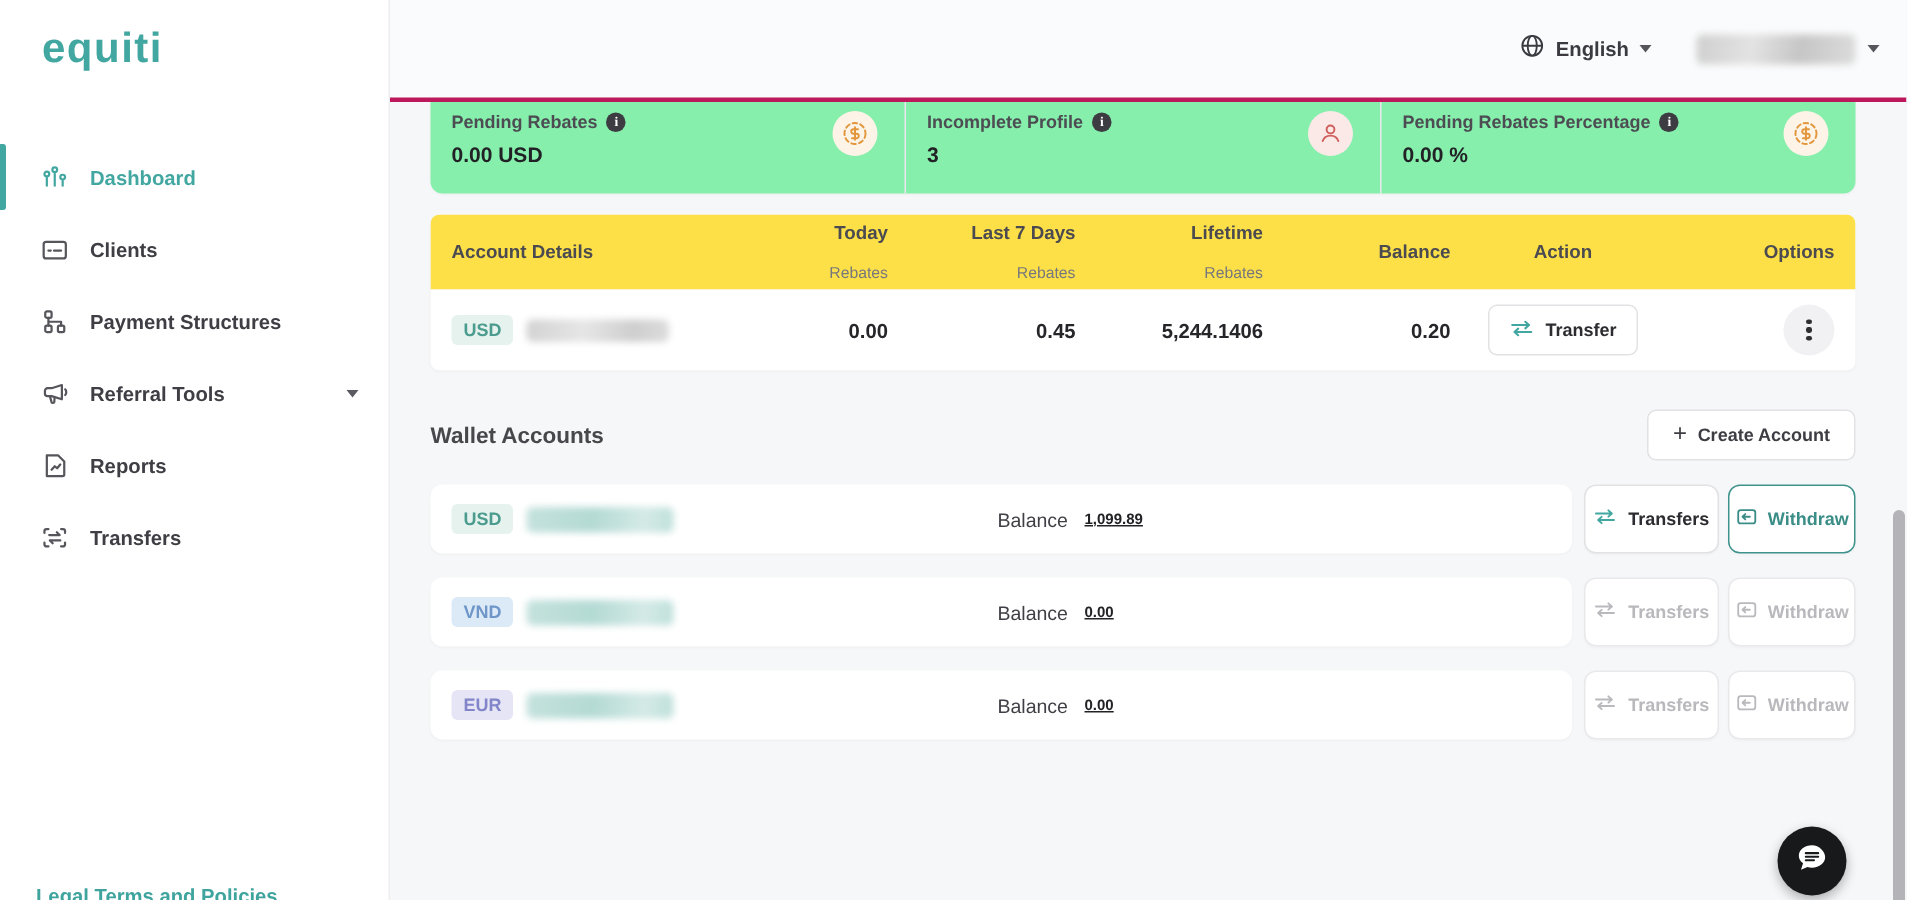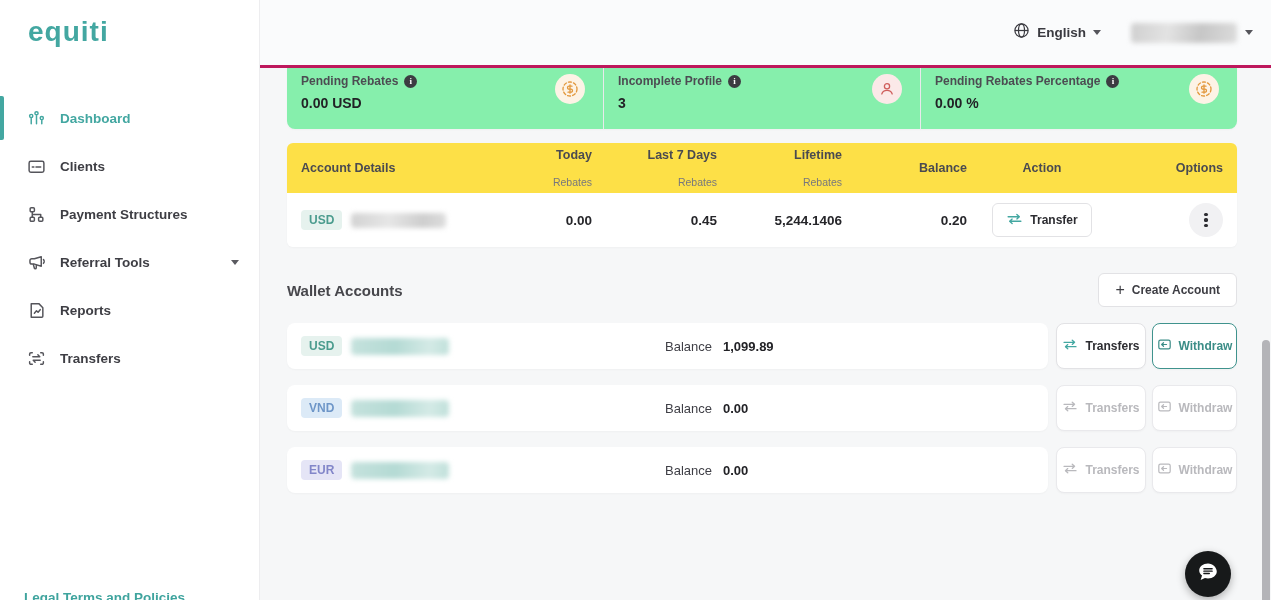--- a/index.html
+++ b/index.html
@@ -74,21 +74,21 @@
 
   
   .wallet-head { margin-top:26px; display:flex; align-items:center; justify-content:space-between; }
   .create-btn { height:34px; padding:0 16px; font-size:12px; font-weight:bold; color:#3d3d43; }
   .plus-glyph { font-size:16px; font-weight:normal; color:#3d3d43; line-height:1; }
   .wallet-row { display:flex; align-items:stretch; margin-top:16px; height:46px; }
   .wallet-row:first-of-type { margin-top:18px; }
   .wallet-card { position:relative; flex:1; background:#fff; border-radius:8px; display:flex; align-items:center; padding:0 14px; box-shadow:0 1px 2px rgba(0,0,0,0.03); }
   .wallet-card .redact { margin-left:9px; }
   .balance-label { position:absolute; left:378px; font-size:13px; color:#3f3f46; }
-  .balance-value { position:absolute; left:436px; font-size:13px; font-weight:bold; color:#222226; }
+  .balance-value { position:absolute; left:436px; font-size:10px; font-weight:bold; color:#222226;text-decoration:underline; }
   .wallet-btn { margin-left:8px; width:90px; height:46px; border-radius:8px; font-size:12px; font-weight:bold; color:#2c2c31; box-shadow:0 1px 2px rgba(0,0,0,0.03); }
   .withdraw-btn { width:85px; margin-left:6px; }
   .withdraw-btn.enabled { border:1px solid #3f938d; color:#3b8d87; }
   .btn.disabled { color:#b9b9bd; border-color:#e9e9ec; cursor:default; }
 
   
   .scroll-thumb { position:absolute; right:1px; top:340px; width:8px; height:266px; border-radius:5px 5px 0 0; background:#b4b4b8; }
   .chat-fab { position:absolute; right:40px; bottom:3px; width:46px; height:46px; border-radius:50%; background:#17191a; display:flex; align-items:center; justify-content:center; cursor:pointer; box-shadow:0 3px 8px rgba(0,0,0,0.3); }
 </style>
 </head>

